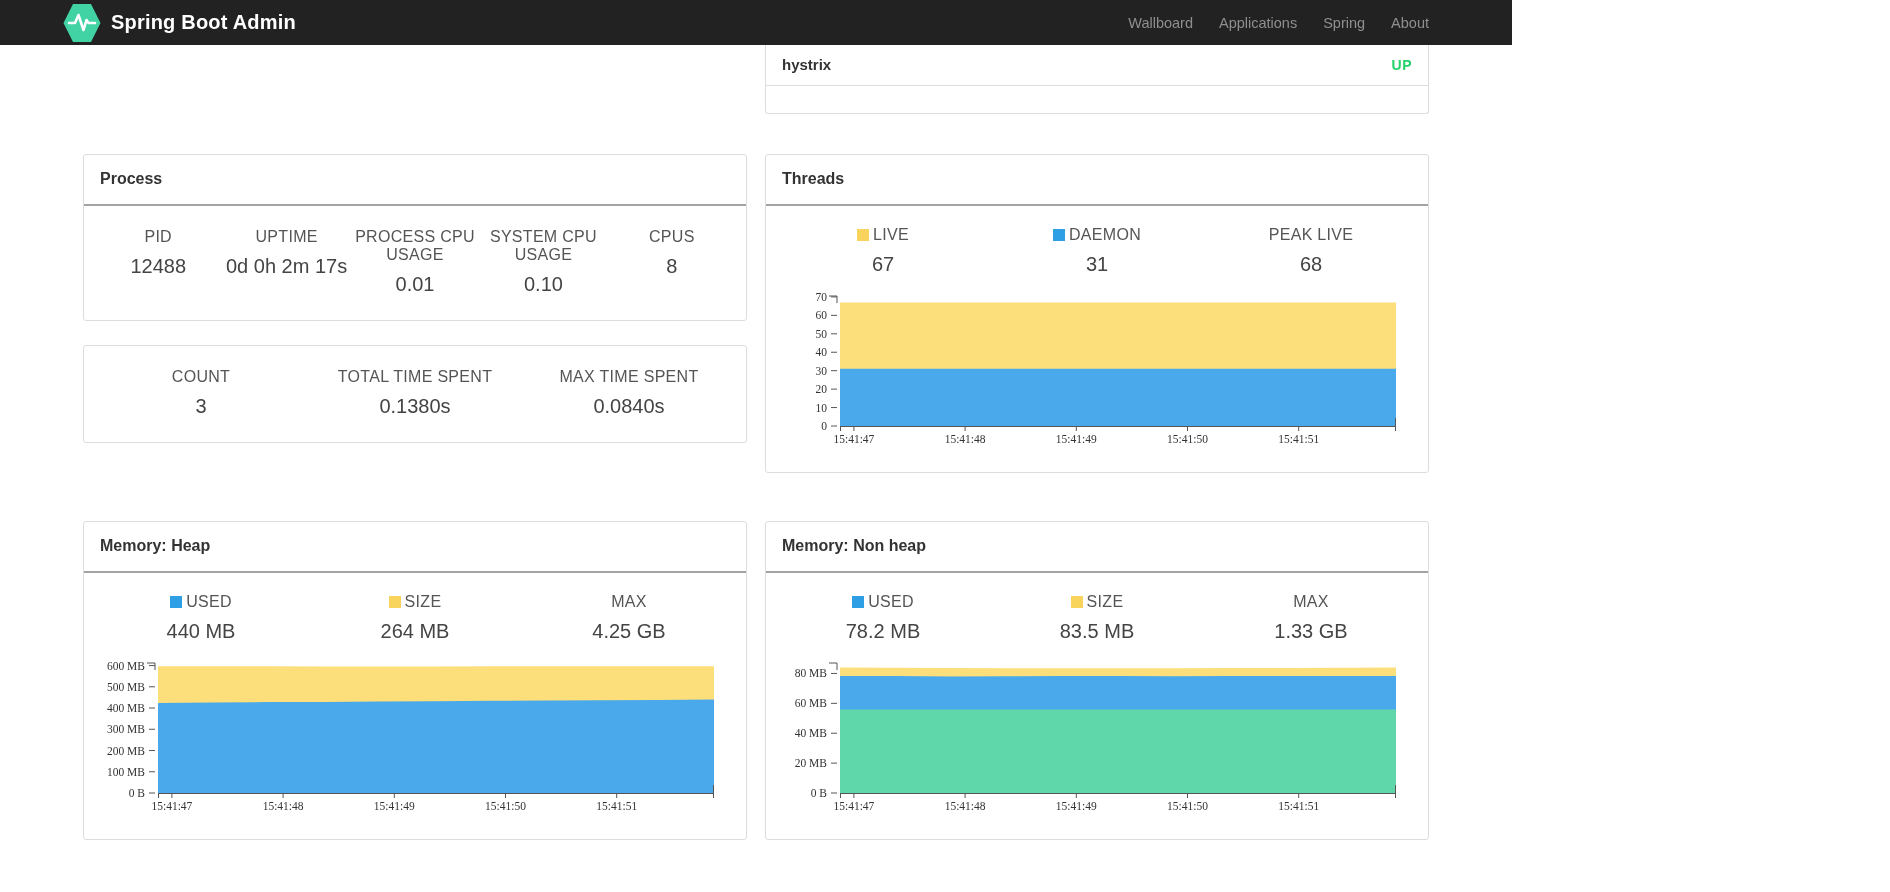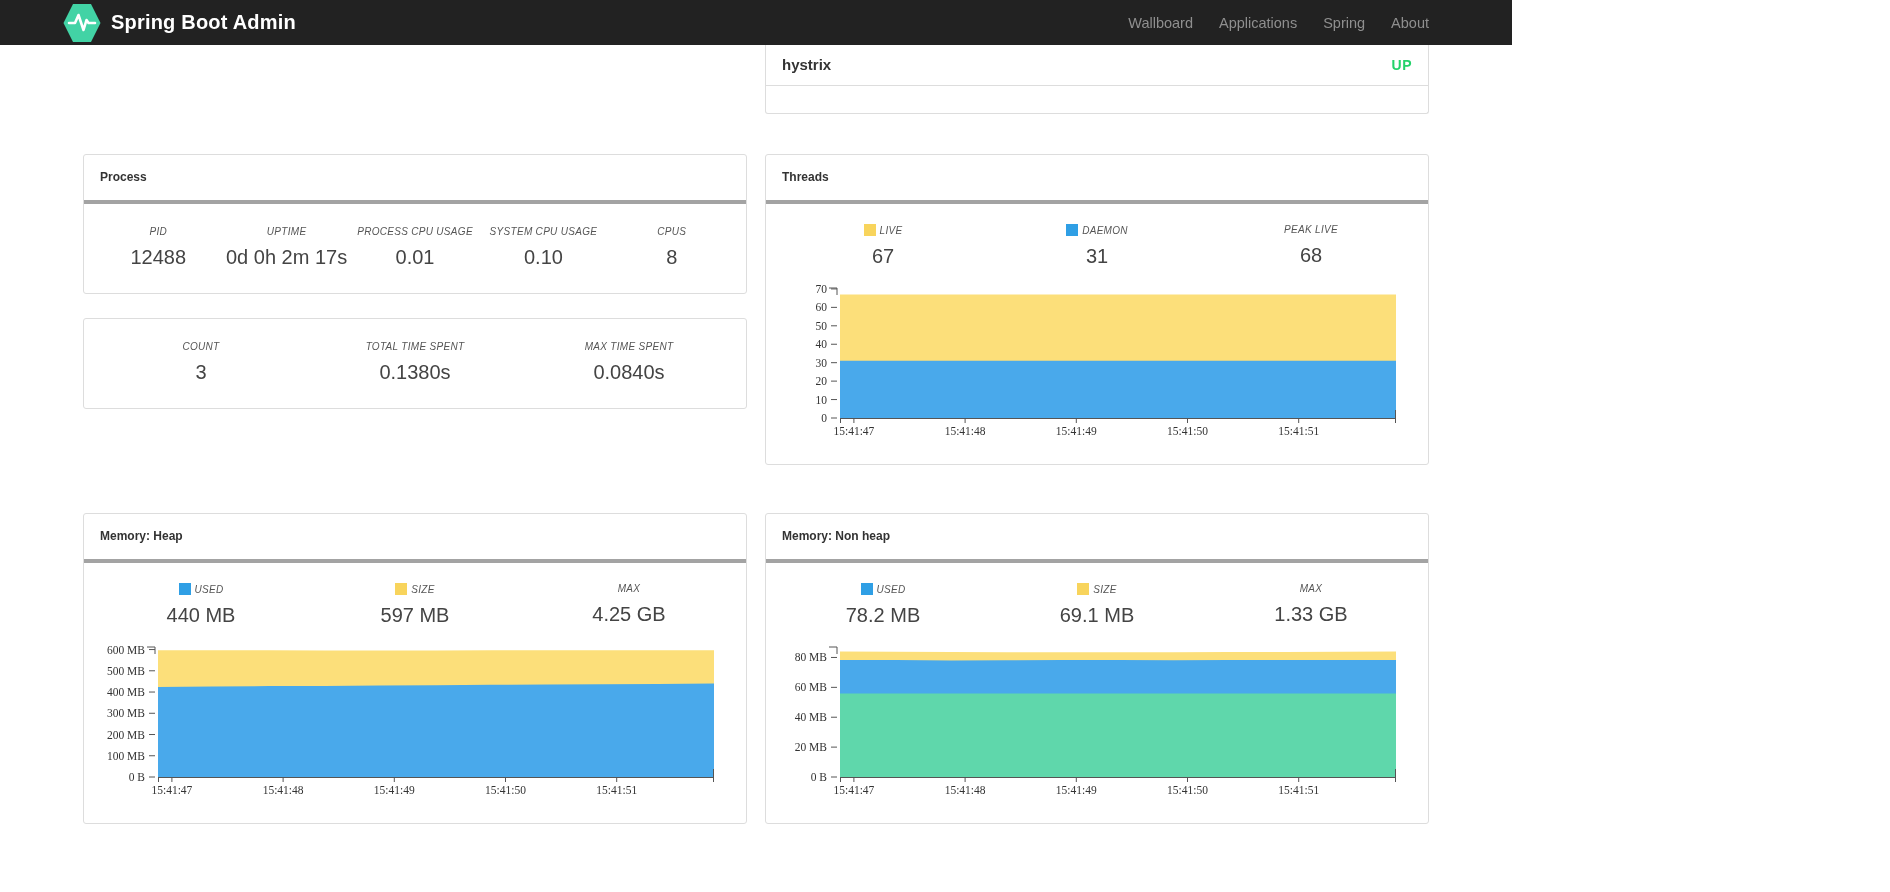--- a/index.html
+++ b/index.html
@@ -21,38 +21,38 @@
 
   
   .main { padding-top:0; }
   .row { display:flex; gap:18px; }
   .col { flex:1; min-width:0; }
   .row-apps { margin-bottom:40px; }
   .row-mid  { margin-bottom:48px; }
 
   
   .card { background:#fff; border:1px solid #ddd; border-radius:3px; }
-  .card-header { padding:15px 16px 16px; font-size:12px; font-weight:bold; color:#333;
-                 border-bottom:4px solid #a3a3a3; }
+  .card-header { padding:15px 16px 16px; font-size:16px; font-weight:bold; color:#333;
+                 border-bottom:2px solid #a3a3a3; }
   .card-process { margin-bottom:24px; }
 
   
   .card-apps { border-top:none; border-radius:0 0 3px 3px; }
   .app-row { display:flex; justify-content:space-between; align-items:center;
              padding:11px 16px 12px; border-bottom:1px solid #ddd; cursor:pointer; }
   .app-name { font-weight:bold; font-size:15px; color:#333; }
   .app-status { font-weight:bold; font-size:14px; letter-spacing:.5px; }
   .app-card-spacer { height:27px; }
 
   
   .stats-row { display:flex; text-align:center; padding:22px 10px 24px; }
   .stats-row.compact { padding:20px 10px 4px; }
   .stat { flex:1; min-width:0; }
-  .stat-label { font-size:10px; color:#555; letter-spacing:.3px;
-                display:flex; align-items:center; justify-content:center; gap:4px;font-style:italic; }
+  .stat-label { font-size:16px; color:#555; letter-spacing:.3px;
+                display:flex; align-items:center; justify-content:center; gap:4px; }
   .swatch { width:12px; height:12px; display:inline-block; flex:none; }
   .stat-value { font-size:20px; color:#444; margin-top:9px; }
 
   
   .chart-wrap { padding:8px 0 22px 16px; }
   .axis-text { font-family:"Liberation Serif", serif; font-size:11.5px; fill:#333; }
 </style>
 </head>
 <body>
 
@@ -214,21 +214,21 @@
                 <span class="swatch" style="background-color: rgb(47, 159, 229);"></span>
                 <span>USED</span>
               </div>
               <div class="stat-value">440 MB</div>
             </div>
             <div class="stat">
               <div class="stat-label">
                 <span class="swatch" style="background-color: rgb(248, 212, 92);"></span>
                 <span>SIZE</span>
               </div>
-              <div class="stat-value">597 MB</div>
+              <div class="stat-value">264 MB</div>
             </div>
             <div class="stat">
               <div class="stat-label">
 
                 <span>MAX</span>
               </div>
               <div class="stat-value">4.25 GB</div>
             </div>
           </div>
           <div class="chart-wrap">
@@ -278,21 +278,21 @@
                 <span class="swatch" style="background-color: rgb(47, 159, 229);"></span>
                 <span>USED</span>
               </div>
               <div class="stat-value">78.2 MB</div>
             </div>
             <div class="stat">
               <div class="stat-label">
                 <span class="swatch" style="background-color: rgb(248, 212, 92);"></span>
                 <span>SIZE</span>
               </div>
-              <div class="stat-value">69.1 MB</div>
+              <div class="stat-value">83.5 MB</div>
             </div>
             <div class="stat">
               <div class="stat-label">
 
                 <span>MAX</span>
               </div>
               <div class="stat-value">1.33 GB</div>
             </div>
           </div>
           <div class="chart-wrap">

